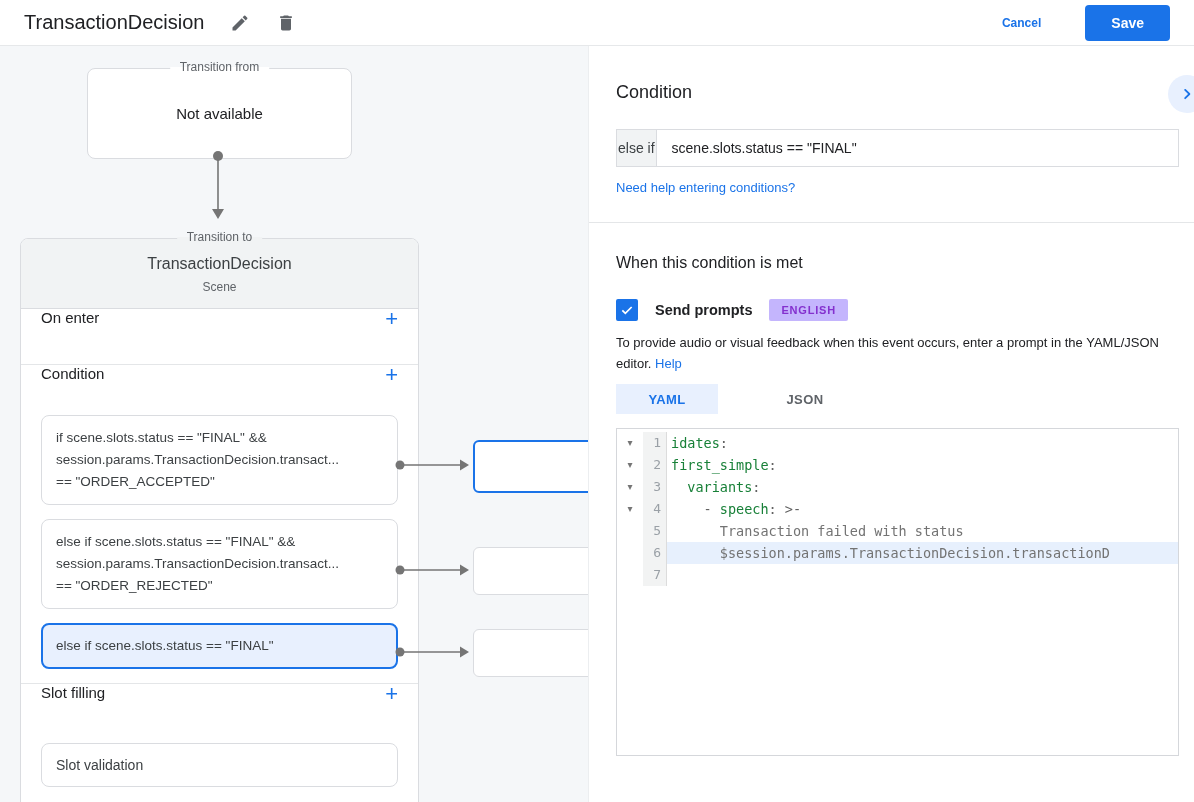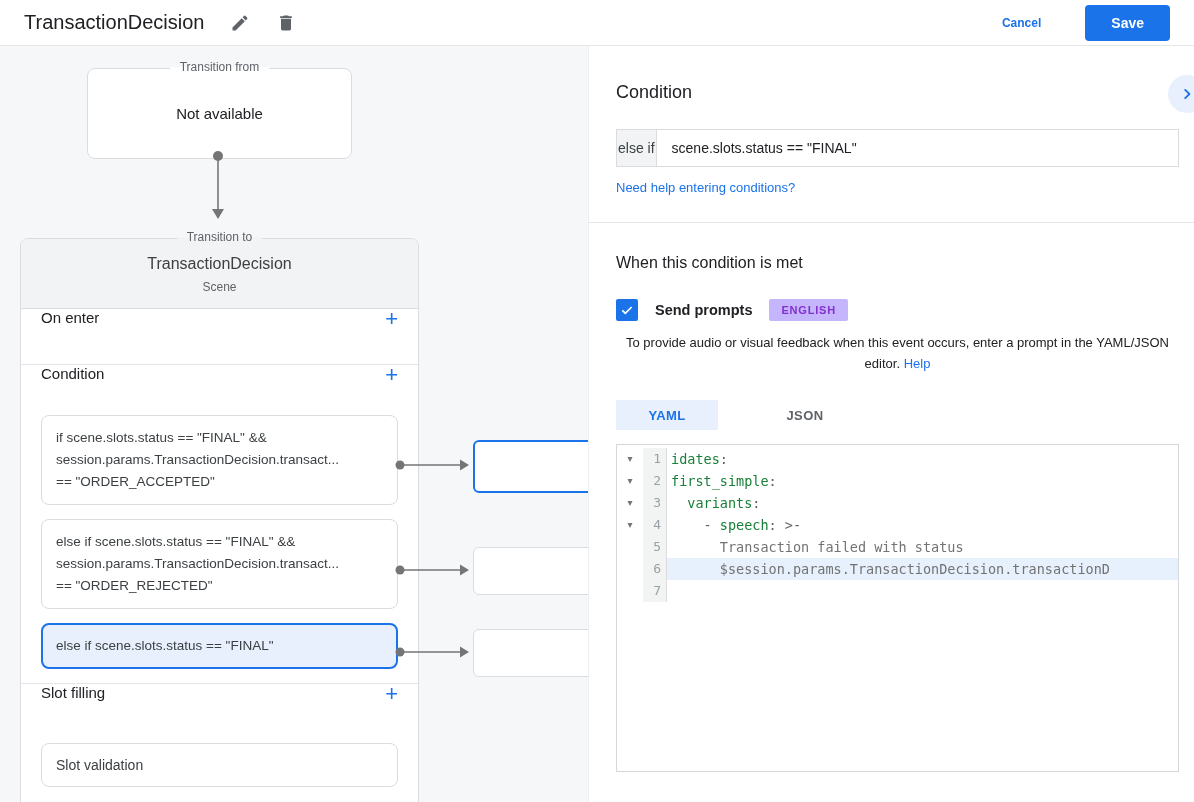--- a/index.html
+++ b/index.html
@@ -107,23 +107,23 @@
     cursor:pointer;flex:0 0 auto;display:flex;align-items:center;justify-content:center;
   }
   .checkbox svg{display:none;width:16px;height:16px;fill:none;stroke:#fff;stroke-width:2.6;}
   .checkbox.checked{background:#1a73e8;border-color:#1a73e8;}
   .checkbox.checked svg{display:block;}
   .check-label{font-size:14.5px;font-weight:700;color:#202124;margin-left:17px;}
   .lang-badge{
     margin-left:17px;background:#c4b5fd;color:#8430ce;font-size:11px;font-weight:700;
     letter-spacing:.8px;padding:5px 12px;border-radius:2px;
   }
-  .feedback-text{font-size:13px;color:#202124;line-height:21px;margin-top:11px;width:563px;text-align:center;}
+  .feedback-text{font-size:13px;color:#202124;line-height:21px;margin-top:11px;width:563px;}
   .feedback-text .inline-link{color:#1a73e8;cursor:pointer;}
-  .tabs-row{display:flex;margin-top:26px;}
+  .tabs-row{display:flex;margin-top:10px;}
   .tab{
     min-width:102px;height:30px;display:flex;align-items:center;justify-content:center;
     font-size:13px;font-weight:700;letter-spacing:.4px;color:#5f6368;cursor:pointer;
   }
   .tab.active{background:#e8f0fe;color:#1a73e8;}
   .tab + .tab{margin-left:36px;}
   
   .editor{
     margin-top:14px;width:563px;height:328px;border:1px solid #d5d7db;
     box-sizing:border-box;overflow:hidden;background:#fff;padding-top:3px;

